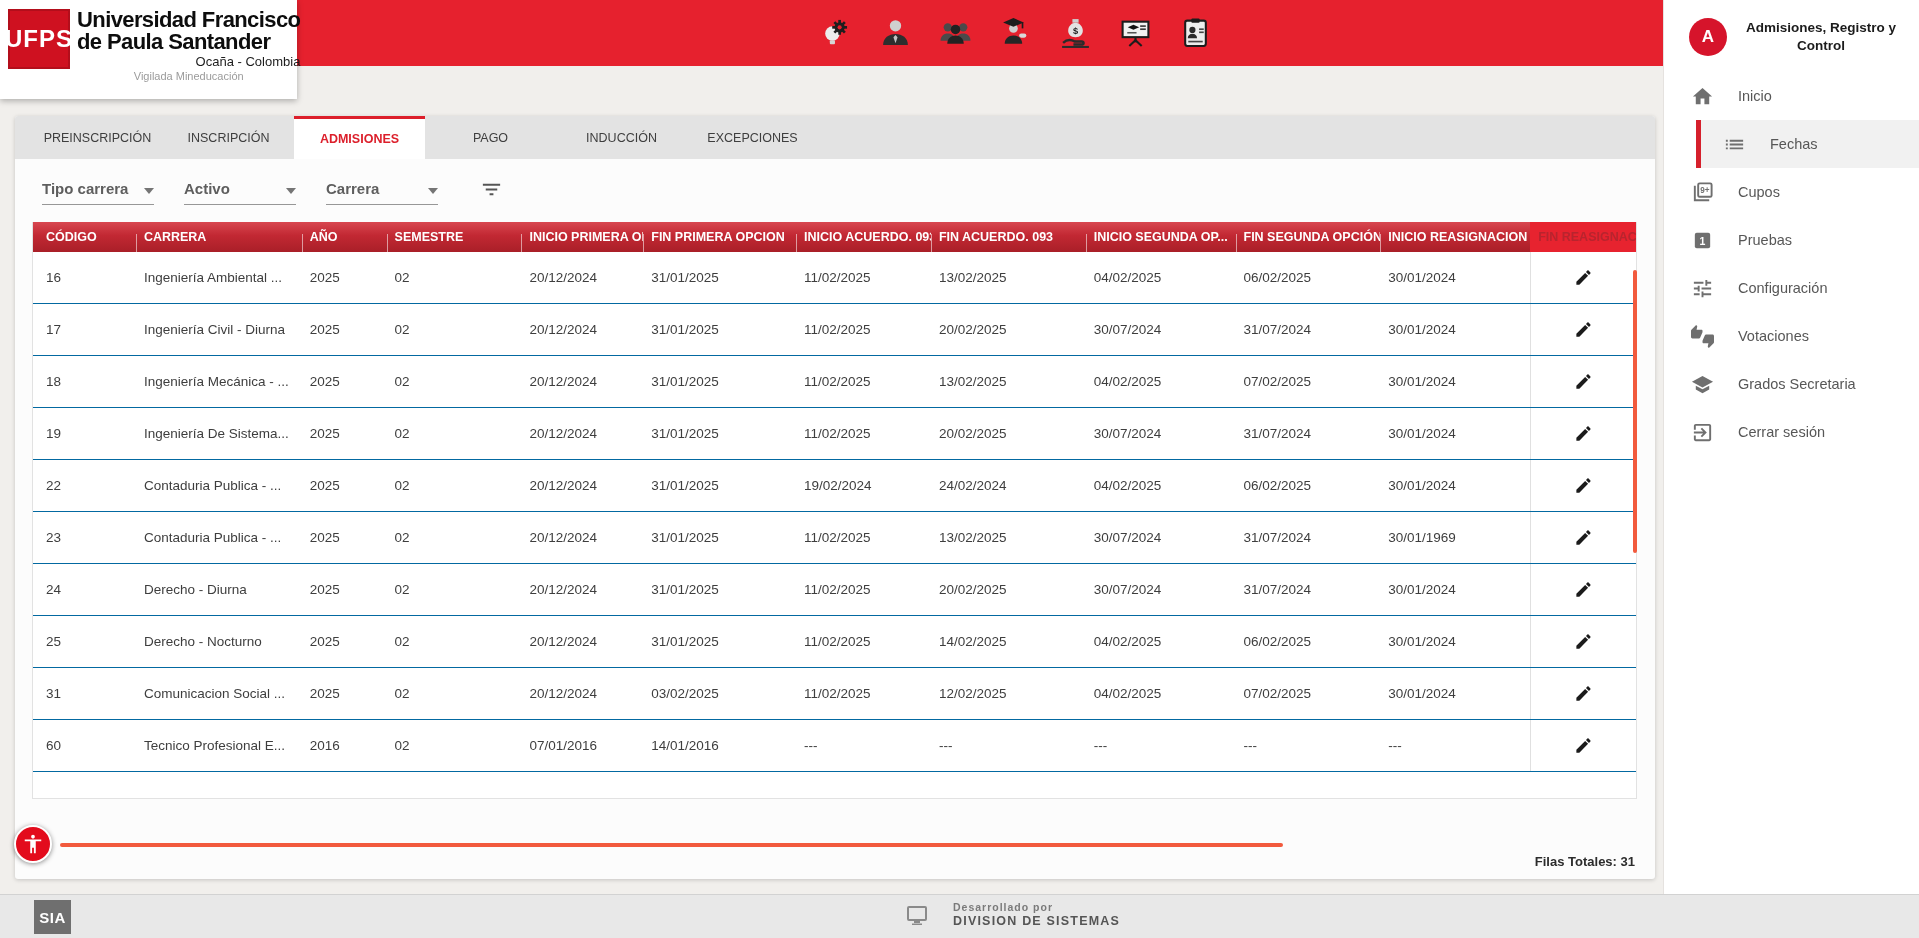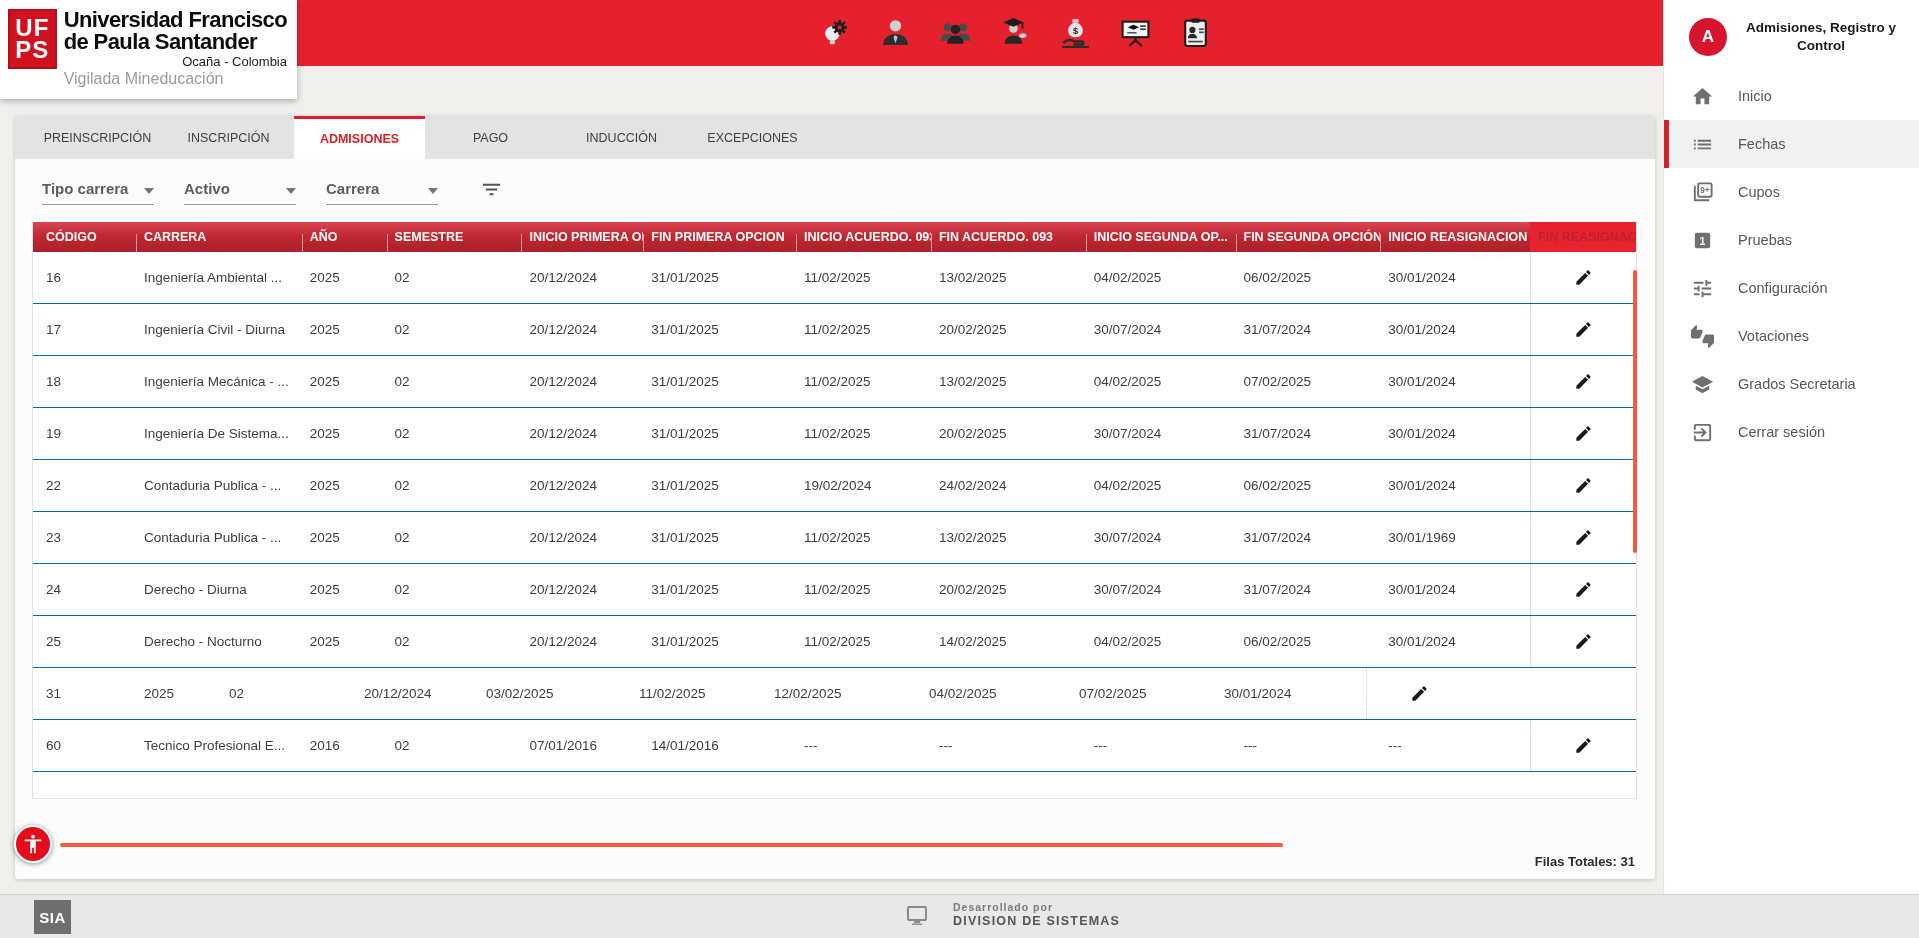--- a/index.html
+++ b/index.html
@@ -9,27 +9,27 @@
 
   
   .main { position:absolute; left:0; top:0; width:1663px; height:894px; }
   .topbar { position:absolute; left:0; top:0; width:1663px; height:66px; background:#e6212e; }
   .topbar-icons { position:absolute; left:818px; top:15px; display:flex; gap:26px; }
   .tb-icon { width:34px; height:34px; display:flex; align-items:center; justify-content:center; cursor:pointer; }
 
   
   .logo-box { position:absolute; left:0; top:0; width:297px; height:99px; background:#ffffff;
               box-shadow:0 2px 6px rgba(0,0,0,.28); z-index:5; display:flex; padding:9px 10px 0 8px; }
-  .logo-mark { width:62px; height:60px; background:#cf1120; color:#fff; display:flex; flex-direction:column;
+  .logo-mark { width:62px; height:60px; background:#cf1120; color:#fff; display:flex; flex-direction:row;
                align-items:center; justify-content:center; font-weight:bold; font-size:24px; line-height:.92;
                letter-spacing:1px; border:2px solid #b30e1b; }
   .logo-text { margin-left:7px; flex:1; }
   .logo-name { font-size:22px; font-weight:bold; color:#0d0d0d; line-height:1.02; letter-spacing:-.6px; white-space:nowrap; }
   .logo-loc { font-size:13px; color:#1c1c1c; text-align:right; margin-top:0; }
-  .logo-note { font-size:16px; color:#9b9b9b; text-align:left; margin-top:1px; }
+  .logo-note { font-size:11px; color:#9b9b9b; text-align:center; margin-top:1px; }
 
   
   .card { position:absolute; left:15px; top:116px; width:1640px; height:763px; background:#fcfcfc;
           border-radius:3px; box-shadow:0 1px 4px rgba(0,0,0,.18); }
   .tabs { height:43px; background:#e3e3e3; display:flex; padding-left:17px; border-radius:3px 3px 0 0; }
   .tab { width:131px; display:flex; align-items:center; justify-content:center; font-size:12.5px;
          color:#3e3e3e; cursor:pointer; white-space:nowrap; }
   .tab.active { background:#ffffff; border-top:3px solid #dc1f2b; color:#dc1f2b; font-weight:bold; }
 
   .filters { margin:16px 0 0 27px; display:flex; align-items:flex-end; gap:30px; height:30px;font-weight:bold; }
@@ -62,21 +62,21 @@
   .totals { position:absolute; right:20px; top:738px; font-size:13px; color:#2c2c2c;font-weight:bold; }
 
   
   .sidebar { position:absolute; left:1663px; top:0; width:256px; height:894px; background:#ffffff; border-left:1px solid #e5e2df; }
   .sb-header { display:flex; align-items:center; gap:12px; padding:18px 16px 16px 25px; }
   .avatar { width:38px; height:38px; min-width:38px; border-radius:50%; background:#d6142b; color:#fff; font-weight:bold;
             font-size:17px; display:flex; align-items:center; justify-content:center; }
   .sb-title { font-weight:bold; font-size:13.5px; color:#1b1b1b; text-align:center; line-height:1.35; flex:1; }
   .sb-item { height:48px; display:flex; align-items:center; gap:24px; padding-left:26px; font-size:14.5px;
              color:#575757; cursor:pointer; position:relative; }
-  .sb-item.active { background:#f1f1f1; }
+  .sb-item.active { background:#f1f1f1;margin-left:32px; }
   .sb-item.active::before { content:""; position:absolute; left:0; top:0; width:5px; height:100%; background:#d6202c; }
   .sb-icn { width:24px; height:24px; display:flex; align-items:center; justify-content:center; }
 
   
   .footer { position:absolute; left:0; top:894px; width:1919px; height:44px; background:#e8e8e8;
             border-top:1px solid #d2d2d2; }
   .f-left { position:absolute; left:34px; top:5px; display:flex; align-items:center; gap:14px; }
   .sia { width:37px; height:34px; background:#6f6f6f; color:#fff; font-weight:bold; font-size:15px;
          display:flex; align-items:center; justify-content:center; letter-spacing:.5px; }
   .f-title { font-size:13px; font-weight:bold; color:#4d4d4d; letter-spacing:1.2px; }
@@ -396,20 +396,21 @@
               <div class="td c11 action">
                 <span class="edit-btn">
                   <svg viewBox="0 0 24 24" width="19" height="19">
                     <path fill="#1b1b1b" d="M3 17.25V21h3.75L17.81 9.94l-3.75-3.75L3 17.25zM20.71 7.04c.39-.39.39-1.02 0-1.41l-2.34-2.34c-.39-.39-1.02-.39-1.41 0l-1.83 1.83 3.75 3.75 1.83-1.83z"></path>
                   </svg>
                 </span>
               </div>
             </div>
             <div class="row">
               <div class="td c0">31</div>
+              <div class="td c1">Comunicacion Social ...</div>
               <div class="td c2">2025</div>
               <div class="td c3">02</div>
               <div class="td c4">20/12/2024</div>
               <div class="td c5">03/02/2025</div>
               <div class="td c6">11/02/2025</div>
               <div class="td c7">12/02/2025</div>
               <div class="td c8">04/02/2025</div>
               <div class="td c9">07/02/2025</div>
               <div class="td c10">30/01/2024</div>
               <div class="td c11 action">

